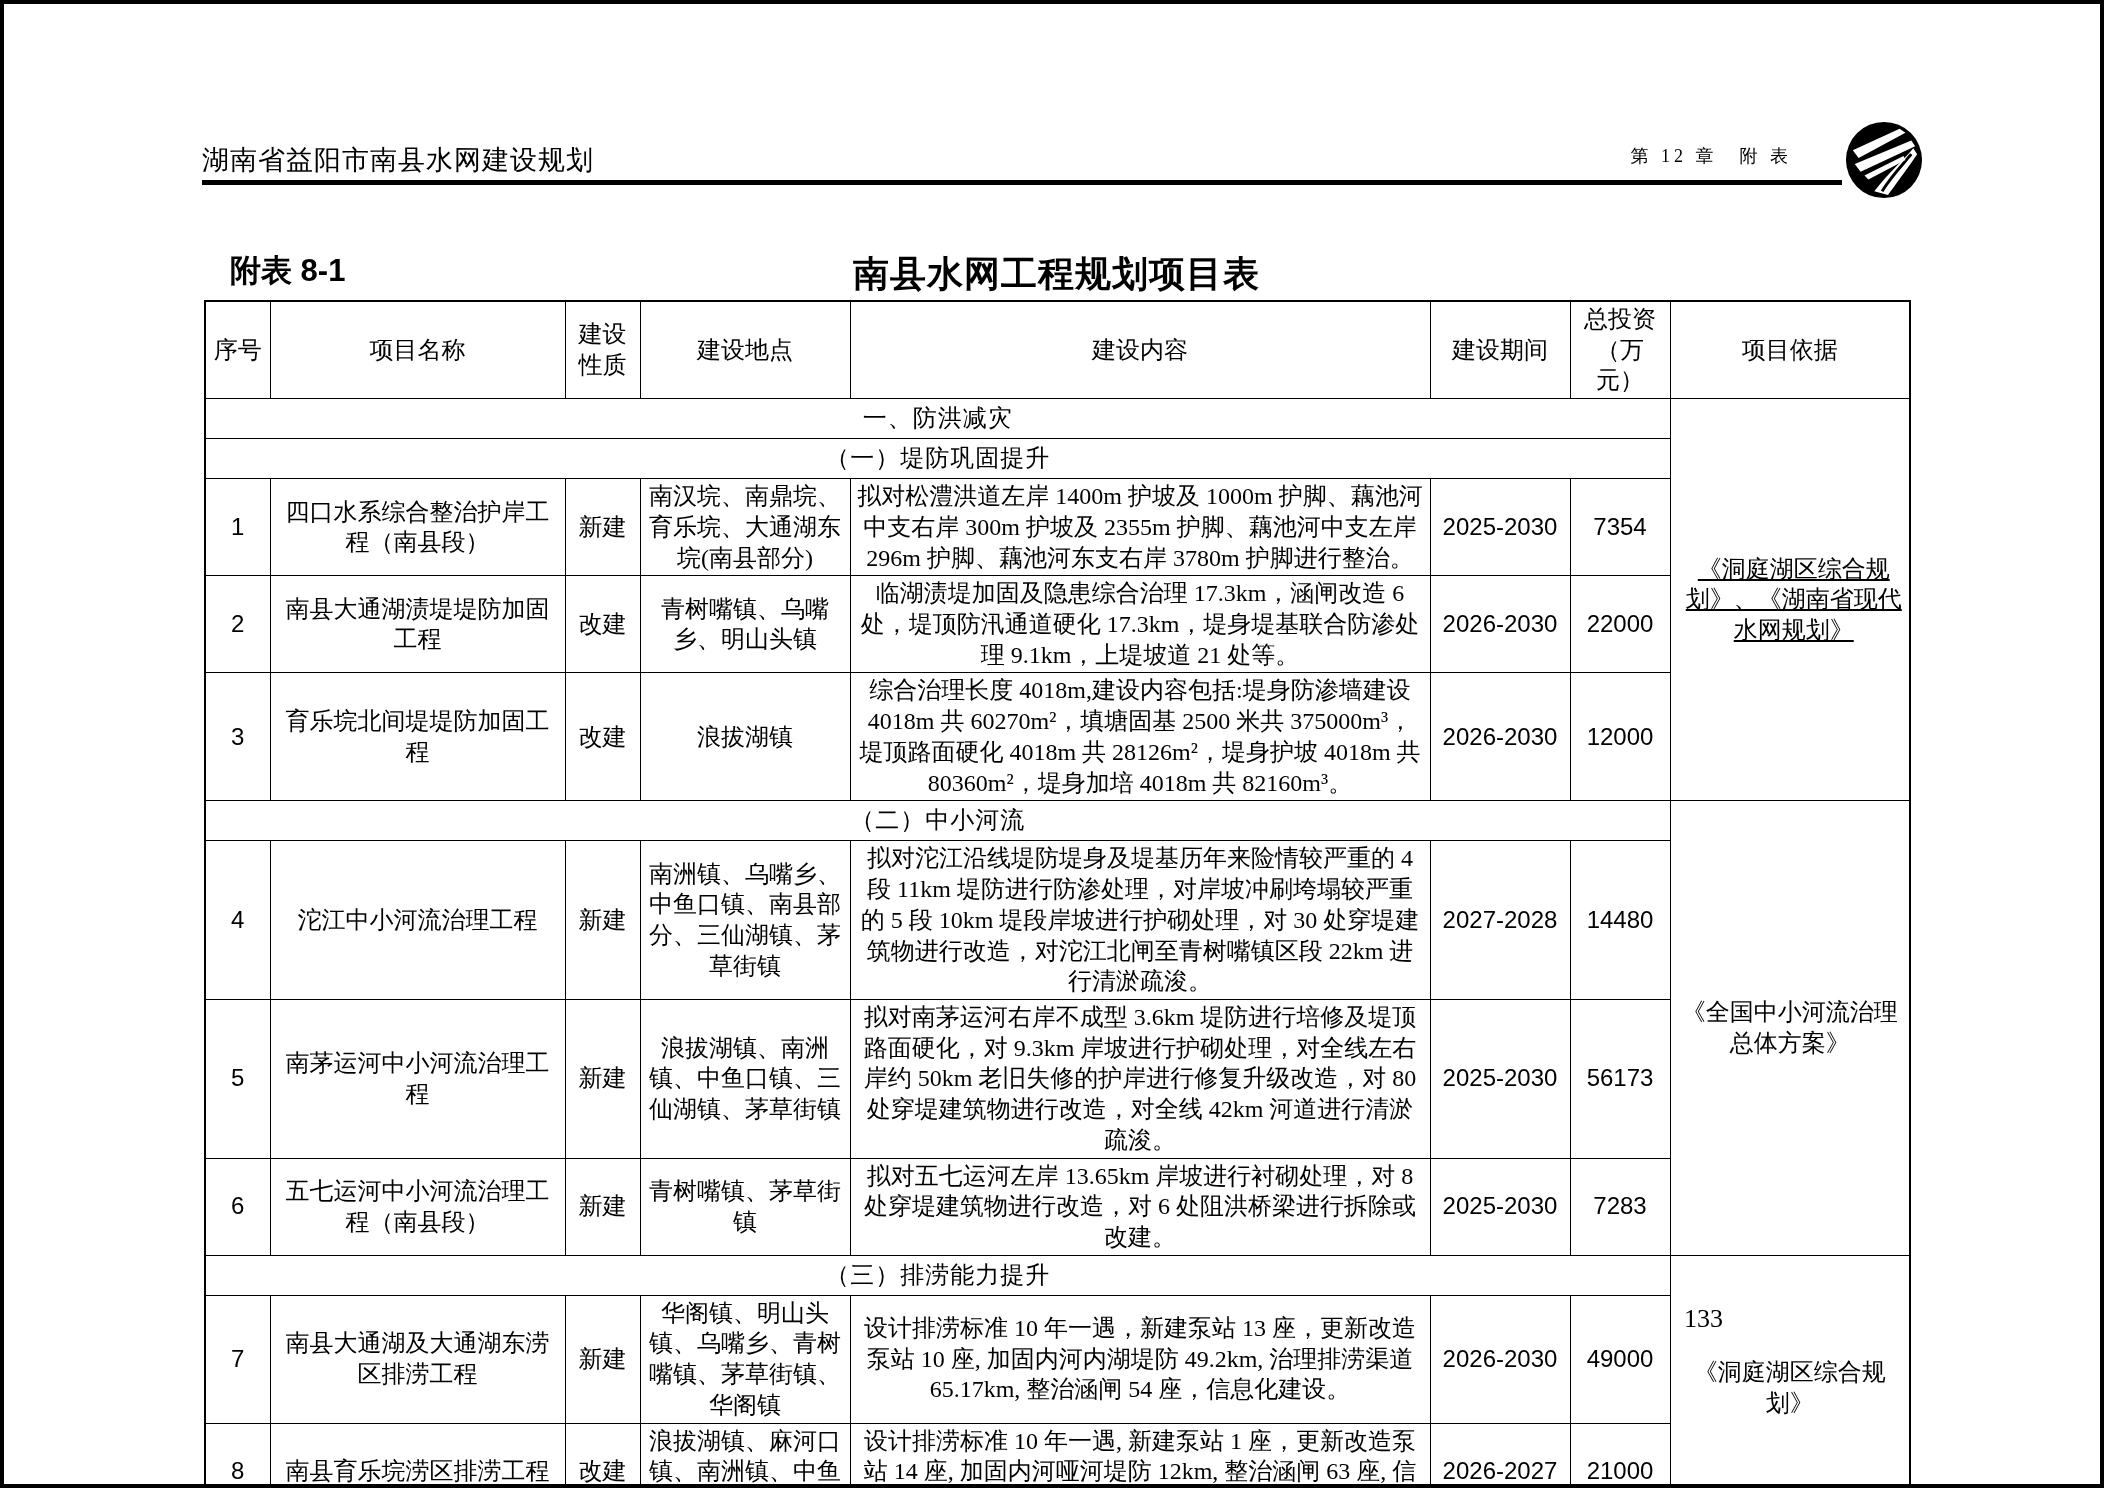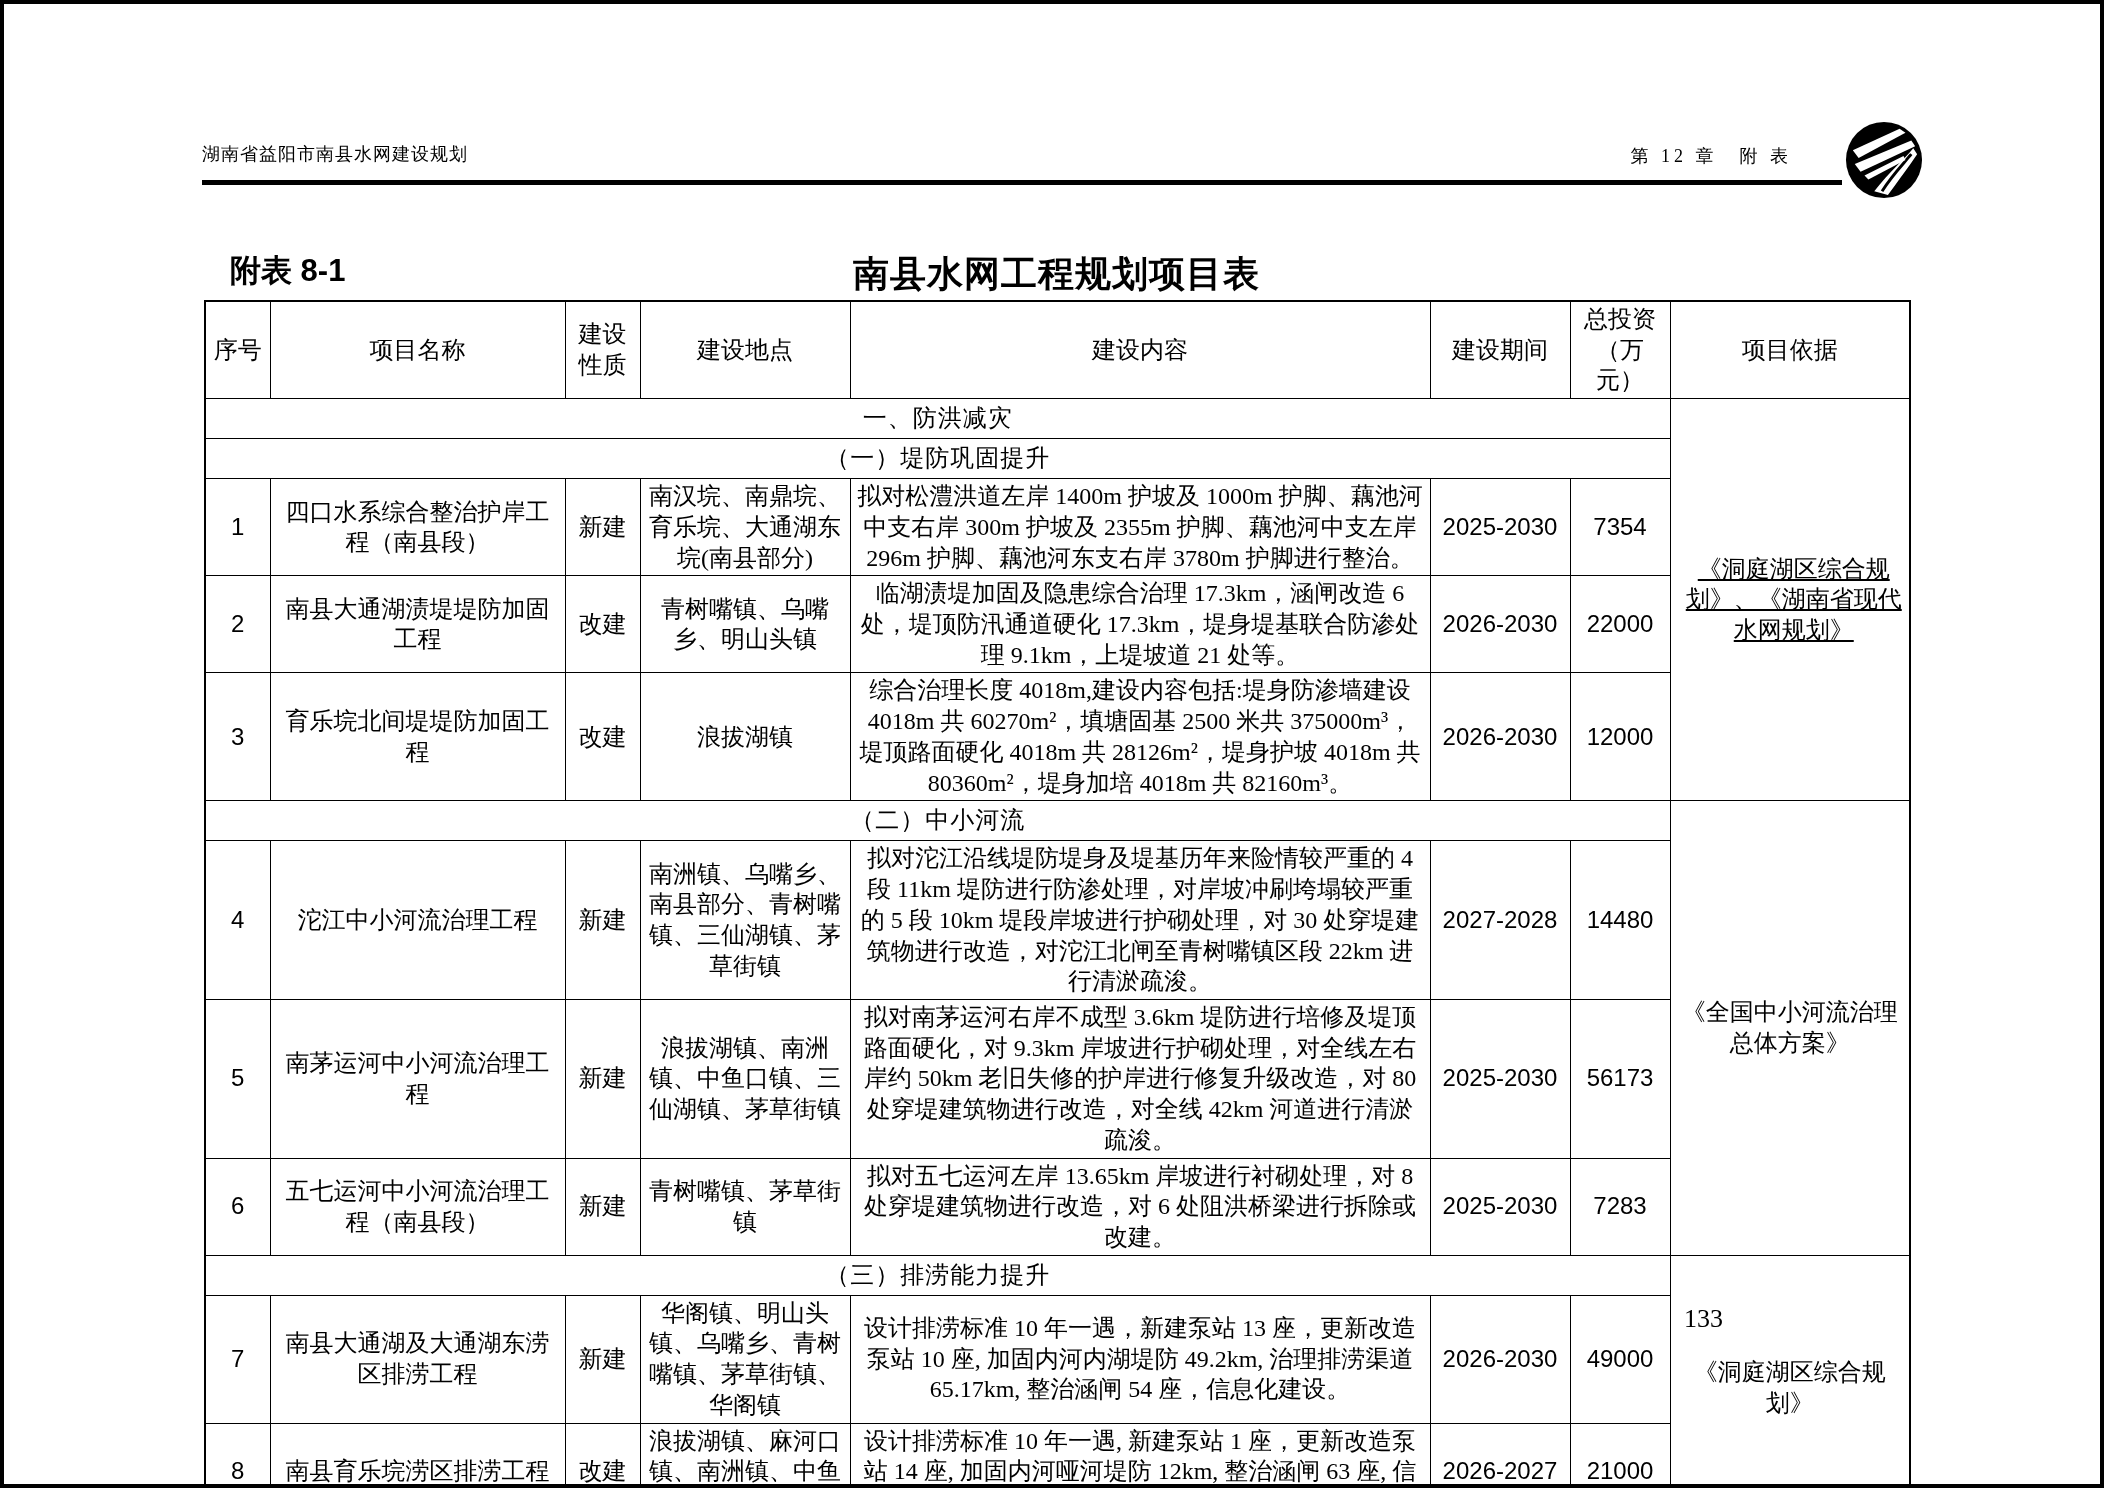--- a/index.html
+++ b/index.html
@@ -9,21 +9,21 @@
     background: #fff;
     border: 4px solid #000;
     box-sizing: border-box;
     font-family: "Liberation Serif", "DejaVu Serif", serif;
     color: #000;
     overflow: hidden;
   }
   
   .runhead-left {
     position: absolute; left: 198px; top: 138px;
-    font-size: 18px; letter-spacing: 1px;
+    font-size: 27px; letter-spacing: 1px;
   }
   .runhead-right {
     position: absolute; right: 308px; top: 140px;
     font-size: 18px; letter-spacing: 4px;
   }
   .runhead-rule {
     position: absolute; left: 198px; top: 176px;
     width: 1640px; height: 5px; background: #000;
   }
   .logo {
@@ -167,21 +167,21 @@
     </tr>
 
     <tr style="height:40px">
       <td class="section" colspan="7">（二）中小河流</td>
       <td class="basis" rowspan="4">《全国中小河流治理总体方案》</td>
     </tr>
     <tr style="height:132px">
       <td class="num">4</td>
       <td>沱江中小河流治理工程</td>
       <td>新建</td>
-      <td>南洲镇、乌嘴乡、南县部分、青树嘴镇、三仙湖镇、茅草街镇</td>
+      <td>南洲镇、乌嘴乡、中鱼口镇、南县部分、三仙湖镇、茅草街镇</td>
       <td class="content">拟对沱江沿线堤防堤身及堤基历年来险情较严重的 4 段 11km 堤防进行防渗处理，对岸坡冲刷垮塌较严重的 5 段 10km 堤段岸坡进行护砌处理，对 30 处穿堤建筑物进行改造，对沱江北闸至青树嘴镇区段 22km 进行清淤疏浚。</td>
       <td class="period">2027-2028</td>
       <td class="invest">14480</td>
     </tr>
     <tr style="height:130px">
       <td class="num">5</td>
       <td>南茅运河中小河流治理工程</td>
       <td>新建</td>
       <td>浪拔湖镇、南洲镇、中鱼口镇、三仙湖镇、茅草街镇</td>
       <td class="content">拟对南茅运河右岸不成型 3.6km 堤防进行培修及堤顶路面硬化，对 9.3km 岸坡进行护砌处理，对全线左右岸约 50km 老旧失修的护岸进行修复升级改造，对 80 处穿堤建筑物进行改造，对全线 42km 河道进行清淤疏浚。</td>

